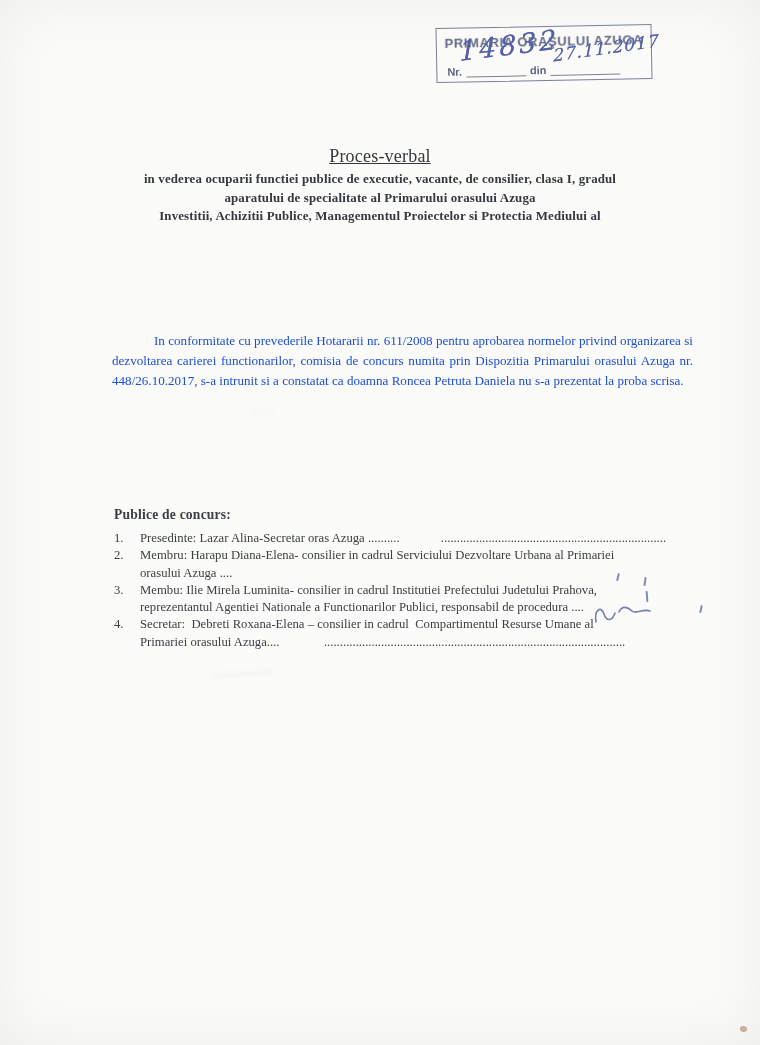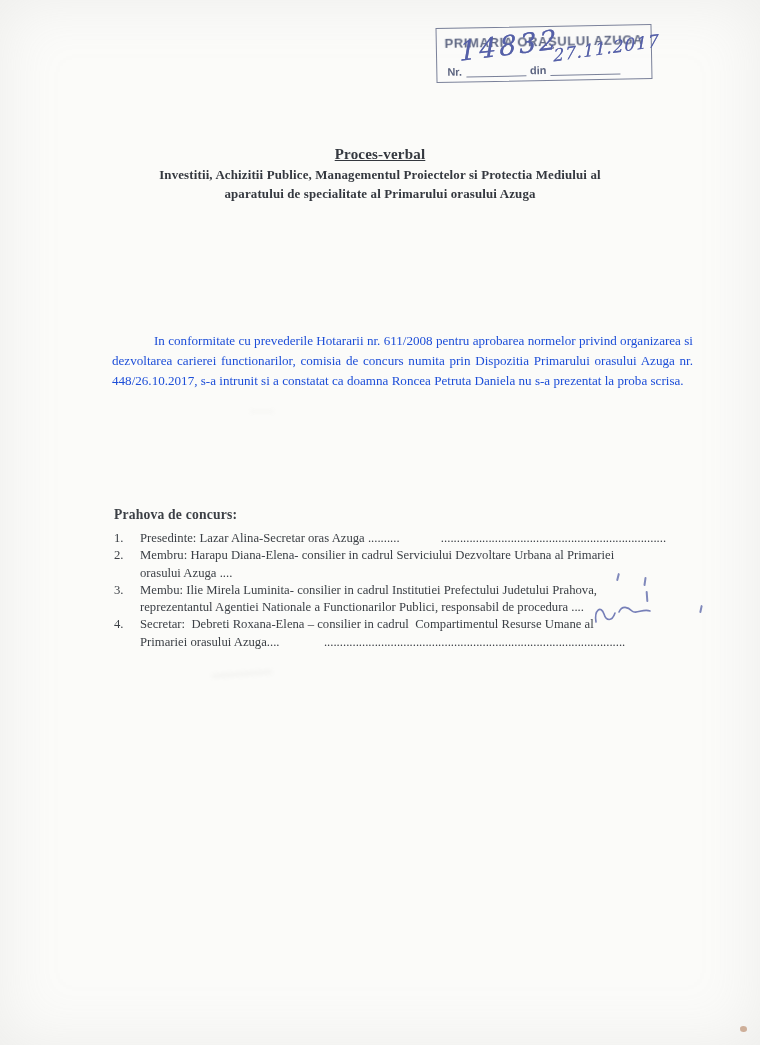--- a/index.html
+++ b/index.html
@@ -51,21 +51,21 @@
     left:116px;top:12px;font-size:17px;letter-spacing:1px;
     transform:rotate(-7deg) skewX(-8deg);
   }
 
   
   .title-block{
     position:absolute;left:90px;top:146px;width:580px;
     text-align:center;color:#34383f;
   }
   .title-heading{
-    font-weight:bold;font-size:15px;
+    font-weight:normal;font-size:18px;
     text-decoration:underline;
     margin-bottom:3px;letter-spacing:.2px;
   }
   .title-line{
     font-weight:bold;font-size:12.9px;line-height:18.6px;
     white-space:nowrap;letter-spacing:.15px;
   }
 
   
   .body-block{
@@ -118,30 +118,31 @@
       <span class="stamp-line l1"></span>
       <span>din</span>
       <span class="stamp-line l2"></span>
     </div>
     <div class="hw hw-nr">14832</div>
     <div class="hw hw-date">27.11.2017</div>
   </div>
 
   <div class="title-block">
     <div class="title-heading">Proces-verbal</div>
+    <div class="title-line">in vederea ocuparii functiei publice de executie, vacante, de consilier, clasa I, gradul</div>
+    <div class="title-line">aparatului de specialitate al Primarului orasului Azuga</div>
     <div class="title-line">Investitii, Achizitii Publice, Managementul Proiectelor si Protectia Mediului al</div>
-    <div class="title-line">aparatului de specialitate al Primarului orasului Azuga</div>
   </div>
 
   <div class="body-block">
     <p class="para">In conformitate cu prevederile Hotararii nr. 611/2008 pentru aprobarea normelor privind organizarea si dezvoltarea carierei functionarilor, comisia de concurs numita prin Dispozitia Primarului orasului Azuga nr. 448/26.10.2017, s-a intrunit si a constatat ca doamna Roncea Petruta Daniela nu s-a prezentat la proba scrisa.</p>
   </div>
 
   <div class="commission">
-    <div class="commission-heading">Prahova de concurs:</div>
+    <div class="commission-heading">Publice de concurs:</div>
 
     <div class="item">
       <span class="num">1.</span>
       <span class="ilines">
         <span class="iline">Presedinte: Lazar Alina-Secretar oras Azuga ..........&nbsp;&nbsp;&nbsp;&nbsp;&nbsp;&nbsp;&nbsp;&nbsp;&nbsp;&nbsp;&nbsp;&nbsp;&nbsp;.......................................................................</span>
       </span>
     </div>
 
     <div class="item">
       <span class="num">2.</span>

